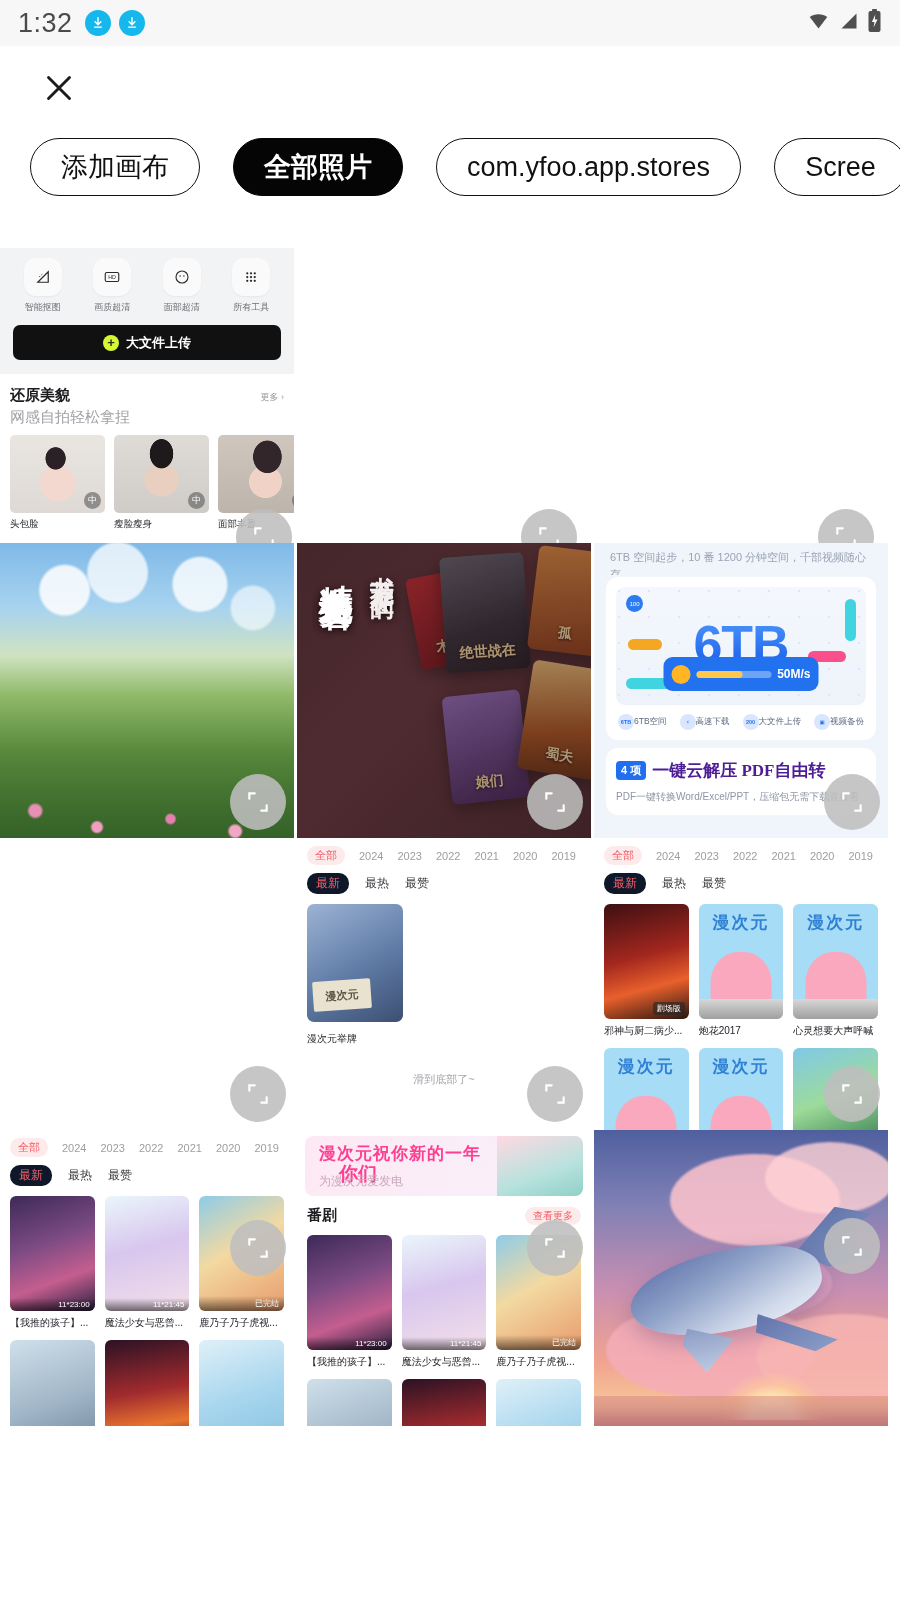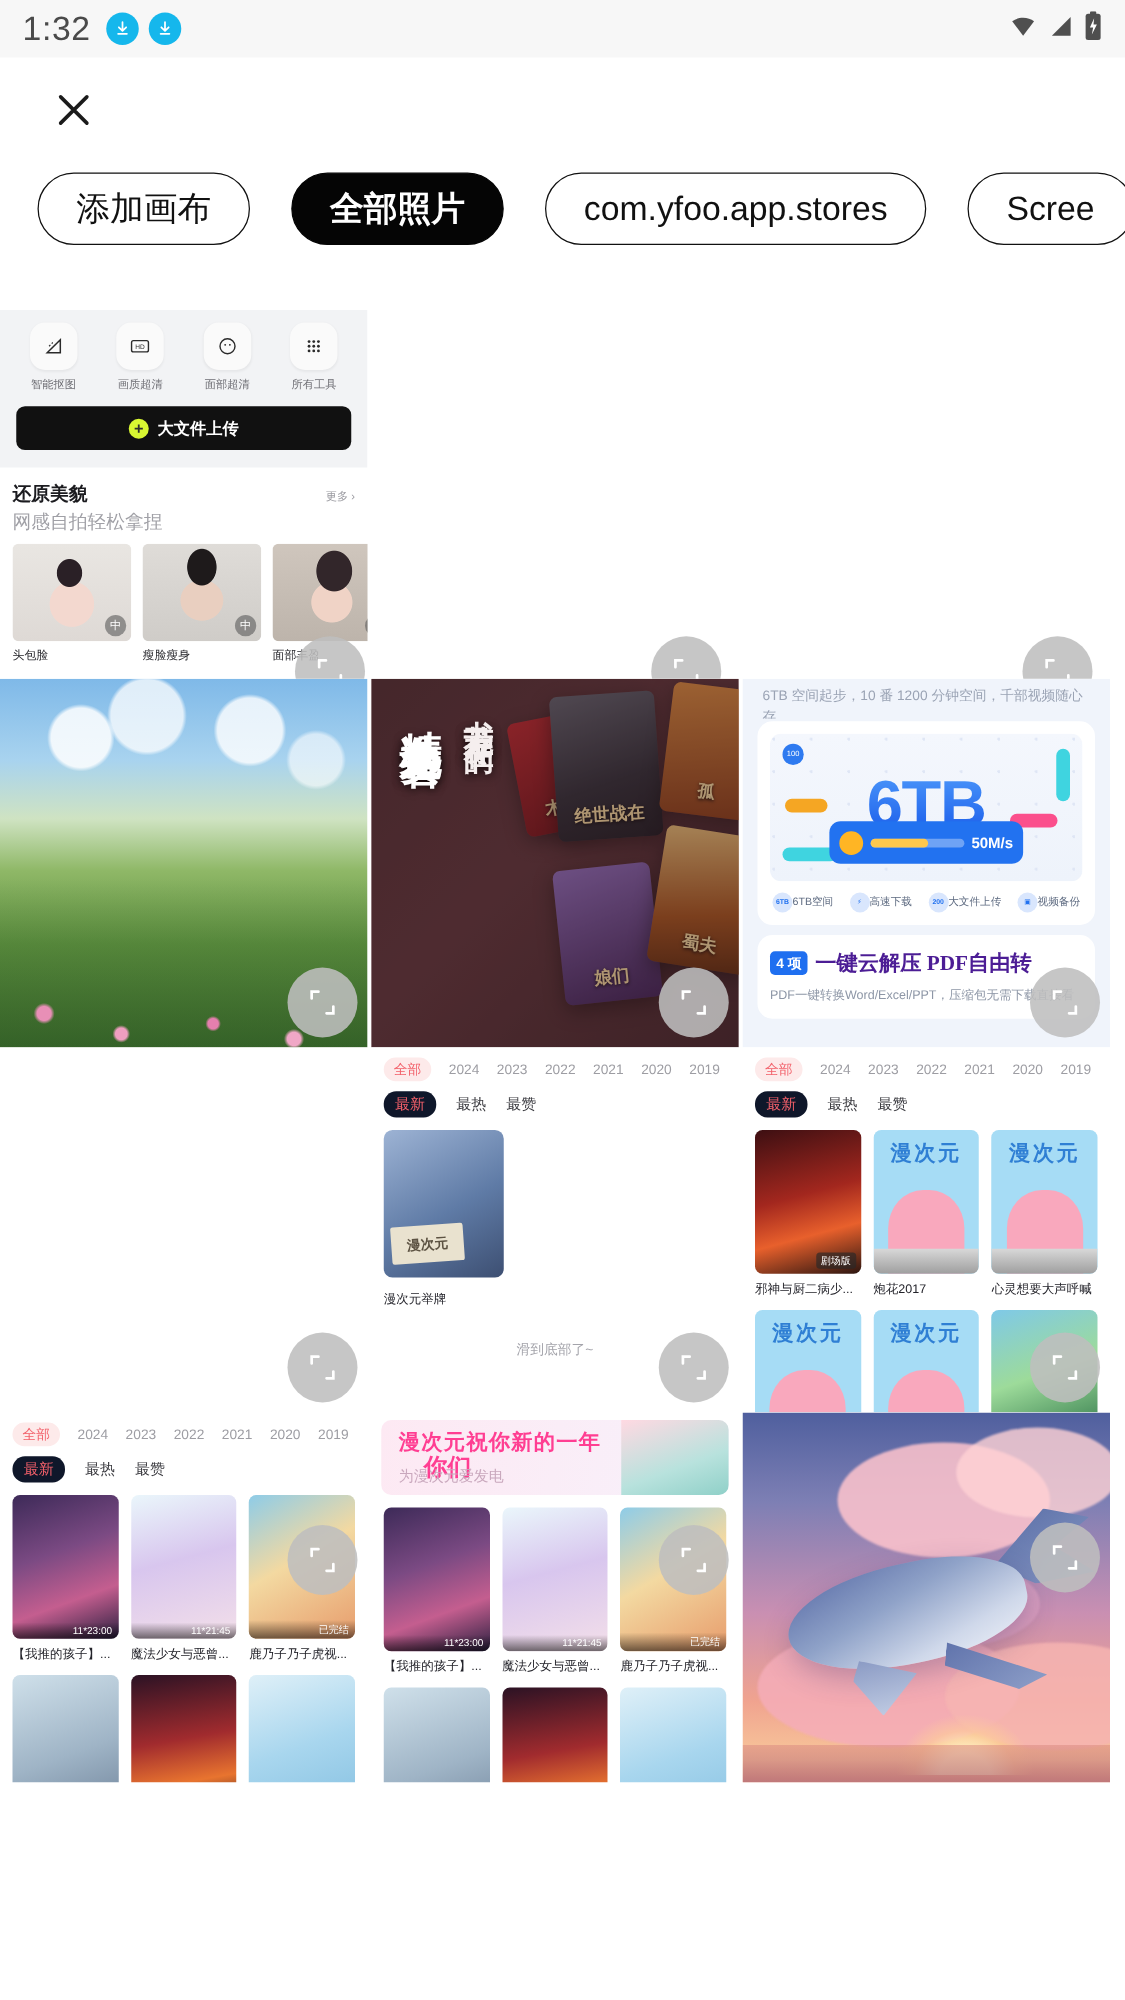--- a/index.html
+++ b/index.html
@@ -745,20 +745,24 @@
   <div class="cell">
     <div class="anime">
       <div style="padding:6px 8px 0;">
         <div class="an-banner">
           <div class="an-banner-img"></div>
           <div class="an-banner-t">漫次元祝你新的一年</div>
           <div class="an-banner-t2">你们</div>
           <div class="an-banner-s">为漫次元爱发电</div>
         </div>
       </div>
+      <div class="an-sec-head">
+        <span class="an-sec-t">番剧</span>
+        <span class="an-sec-more">查看更多</span>
+      </div>
       <div class="an-grid">
         <div class="an-item">
           <div class="an-poster p-oshi">
             <span class="an-badge full">11*23:00</span>
           </div>
           <div class="an-t">【我推的孩子】...</div>
         </div>
         <div class="an-item">
           <div class="an-poster p-mahou">
             <span class="an-badge full">11*21:45</span>

